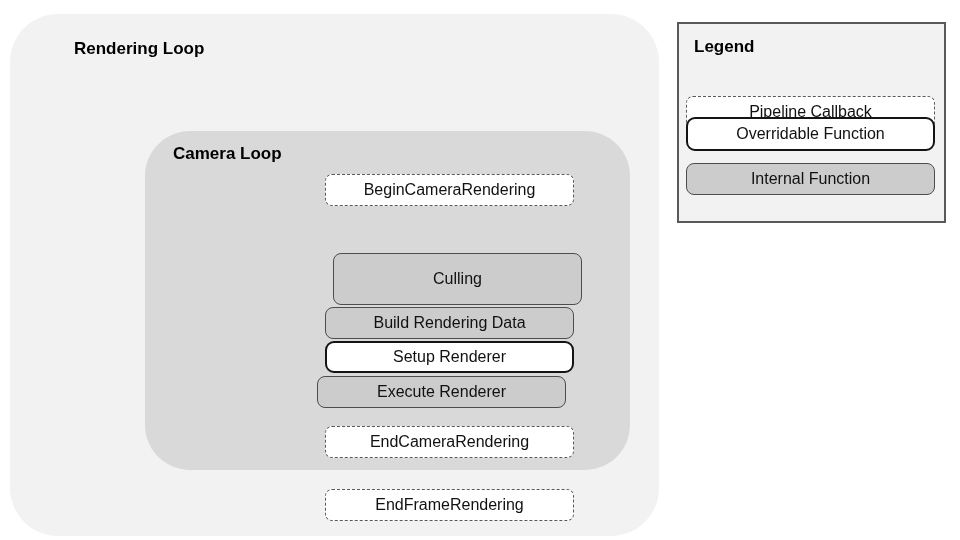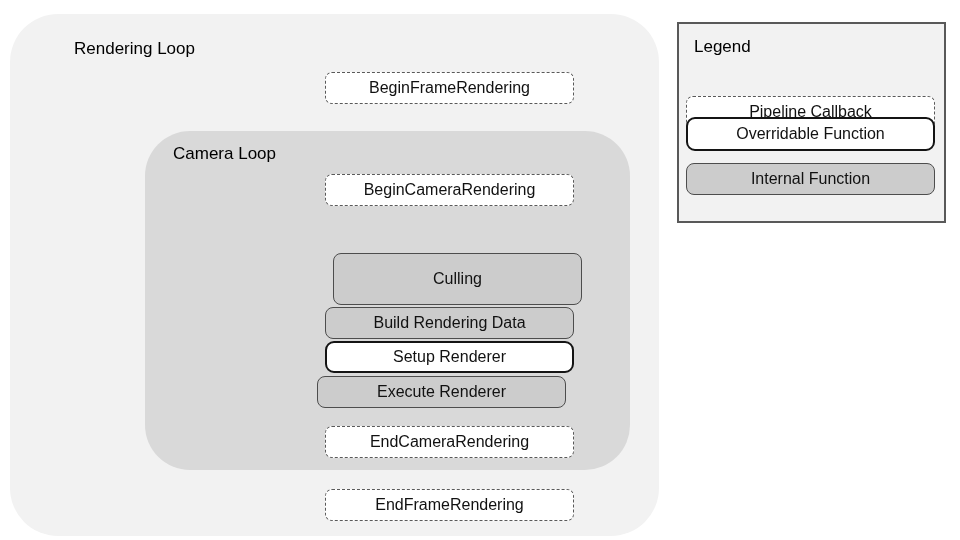--- a/index.html
+++ b/index.html
@@ -26,21 +26,21 @@
   .loop-inner {
     position: absolute;
     left: 135px; top: 117px;
     width: 485px; height: 339px;
     background: var(--camera-loop-bg, #d9d9d9);
     border-radius: 45px;
   }
   .loop-title {
     position: absolute;
     font-size: 17px;
-    font-weight: normal;
+    font-weight: bold;
     color: #000000;
     white-space: nowrap;
   }
   .t-rendering { left: 64px; top: 25px; }
   .t-camera   { left: 28px; top: 13px; }
 
   
   .node {
     position: absolute;
     width: 249px; height: 32px;
@@ -98,21 +98,20 @@
   .l-internal    { left: 7px; top: 139px; }
 </style>
 </head>
 <body>
 
 <div class="canvas">
 
   <div class="loop-outer">
     <div class="loop-title t-rendering">Rendering Loop</div>
 
-    <div class="node pipeline-callback n-begin-frame">BeginFrameRendering</div>
 
     <div class="loop-inner">
       <div class="loop-title t-camera">Camera Loop</div>
 
       <div class="node pipeline-callback n-begin-camera">BeginCameraRendering</div>
 
 
       <div class="node internal-function n-culling">Culling</div>
 
       <div class="node internal-function n-build-data">Build Rendering Data</div>

